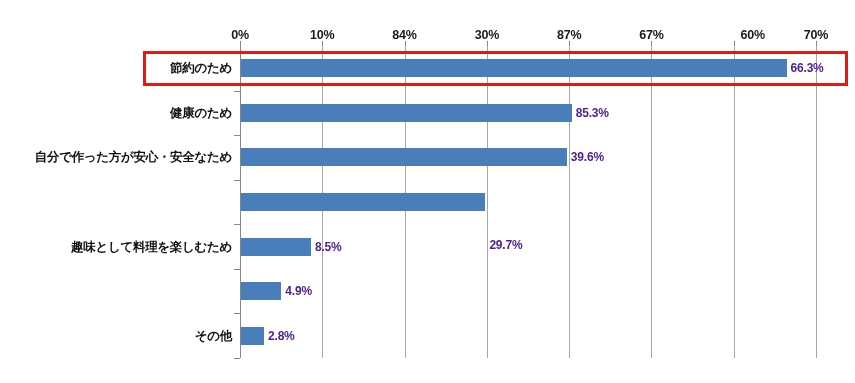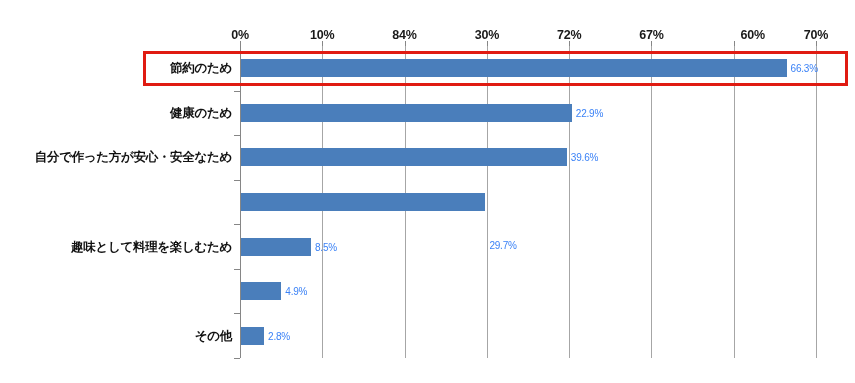--- a/index.html
+++ b/index.html
@@ -84,23 +84,23 @@
     left: 241px;
     top: 50%;
     transform: translateY(-50%);
     height: 18px;
     background: #4a7ebb;
   }
   .bar-value {
     position: absolute;
     top: 50%;
     transform: translateY(-50%);
-    font-size: 10px;
-    font-weight: normal;
-    color: #3b82f6;
+    font-size: 12px;
+    font-weight: bold;
+    color: #4c1d95;
     white-space: nowrap;
     letter-spacing: -0.2px;
   }
 
   
   .highlight-box {
     position: absolute;
     left: 143px;
     top: 57px;
     width: 705px;
@@ -158,41 +158,41 @@
   <div id="ticks">
       <div class="tick-mark" style="left: 240px;"></div>
       <div class="tick-label" style="left: 240px;">0%</div>
       <div class="tick-mark" style="left: 322.286px;"></div>
       <div class="tick-label" style="left: 322.286px;">10%</div>
       <div class="tick-mark" style="left: 404.571px;"></div>
       <div class="tick-label" style="left: 404.571px;">84%</div>
       <div class="tick-mark" style="left: 486.857px;"></div>
       <div class="tick-label" style="left: 486.857px;">30%</div>
       <div class="tick-mark" style="left: 569.143px;"></div>
-      <div class="tick-label" style="left: 569.143px;">72%</div>
+      <div class="tick-label" style="left: 569.143px;">87%</div>
       <div class="tick-mark" style="left: 651.429px;"></div>
       <div class="tick-label" style="left: 651.429px;">67%</div>
       <div class="tick-mark" style="left: 733.714px;"></div>
       <div class="tick-label" style="left: 733.714px; margin-left: 19px;">60%</div>
       <div class="tick-mark" style="left: 816px;"></div>
       <div class="tick-label" style="left: 816px;">70%</div>
     </div>
 
   <div class="axis-line"></div>
 
   <div id="rows">
       <div class="row" style="top: 46px; height: 44.5714px;">
         <div class="cat-label">節約のため</div>
         <div class="bar" style="width: 545.554px; background: rgb(74, 126, 187);"></div>
         <div class="bar-value" style="left: 790.554px;">66.3%</div>
       </div>
       <div class="row" style="top: 90.5714px; height: 44.5714px;">
         <div class="cat-label">健康のため</div>
         <div class="bar" style="width: 330.789px; background: rgb(74, 126, 187);"></div>
-        <div class="bar-value" style="left: 575.789px;">22.9%</div>
+        <div class="bar-value" style="left: 575.789px;">85.3%</div>
       </div>
       <div class="row" style="top: 135.143px; height: 44.5714px;">
         <div class="cat-label">自分で作った方が安心・安全なため</div>
         <div class="bar" style="width: 325.851px; background: rgb(74, 126, 187);"></div>
         <div class="bar-value" style="left: 570.851px;">39.6%</div>
       </div>
       <div class="row" style="top: 179.714px; height: 44.5714px;">
         <div class="bar" style="width: 244.389px; background: rgb(74, 126, 187);"></div>
         <div class="bar-value" style="left: 489.389px; margin-top: 43px;">29.7%</div>
       </div>

